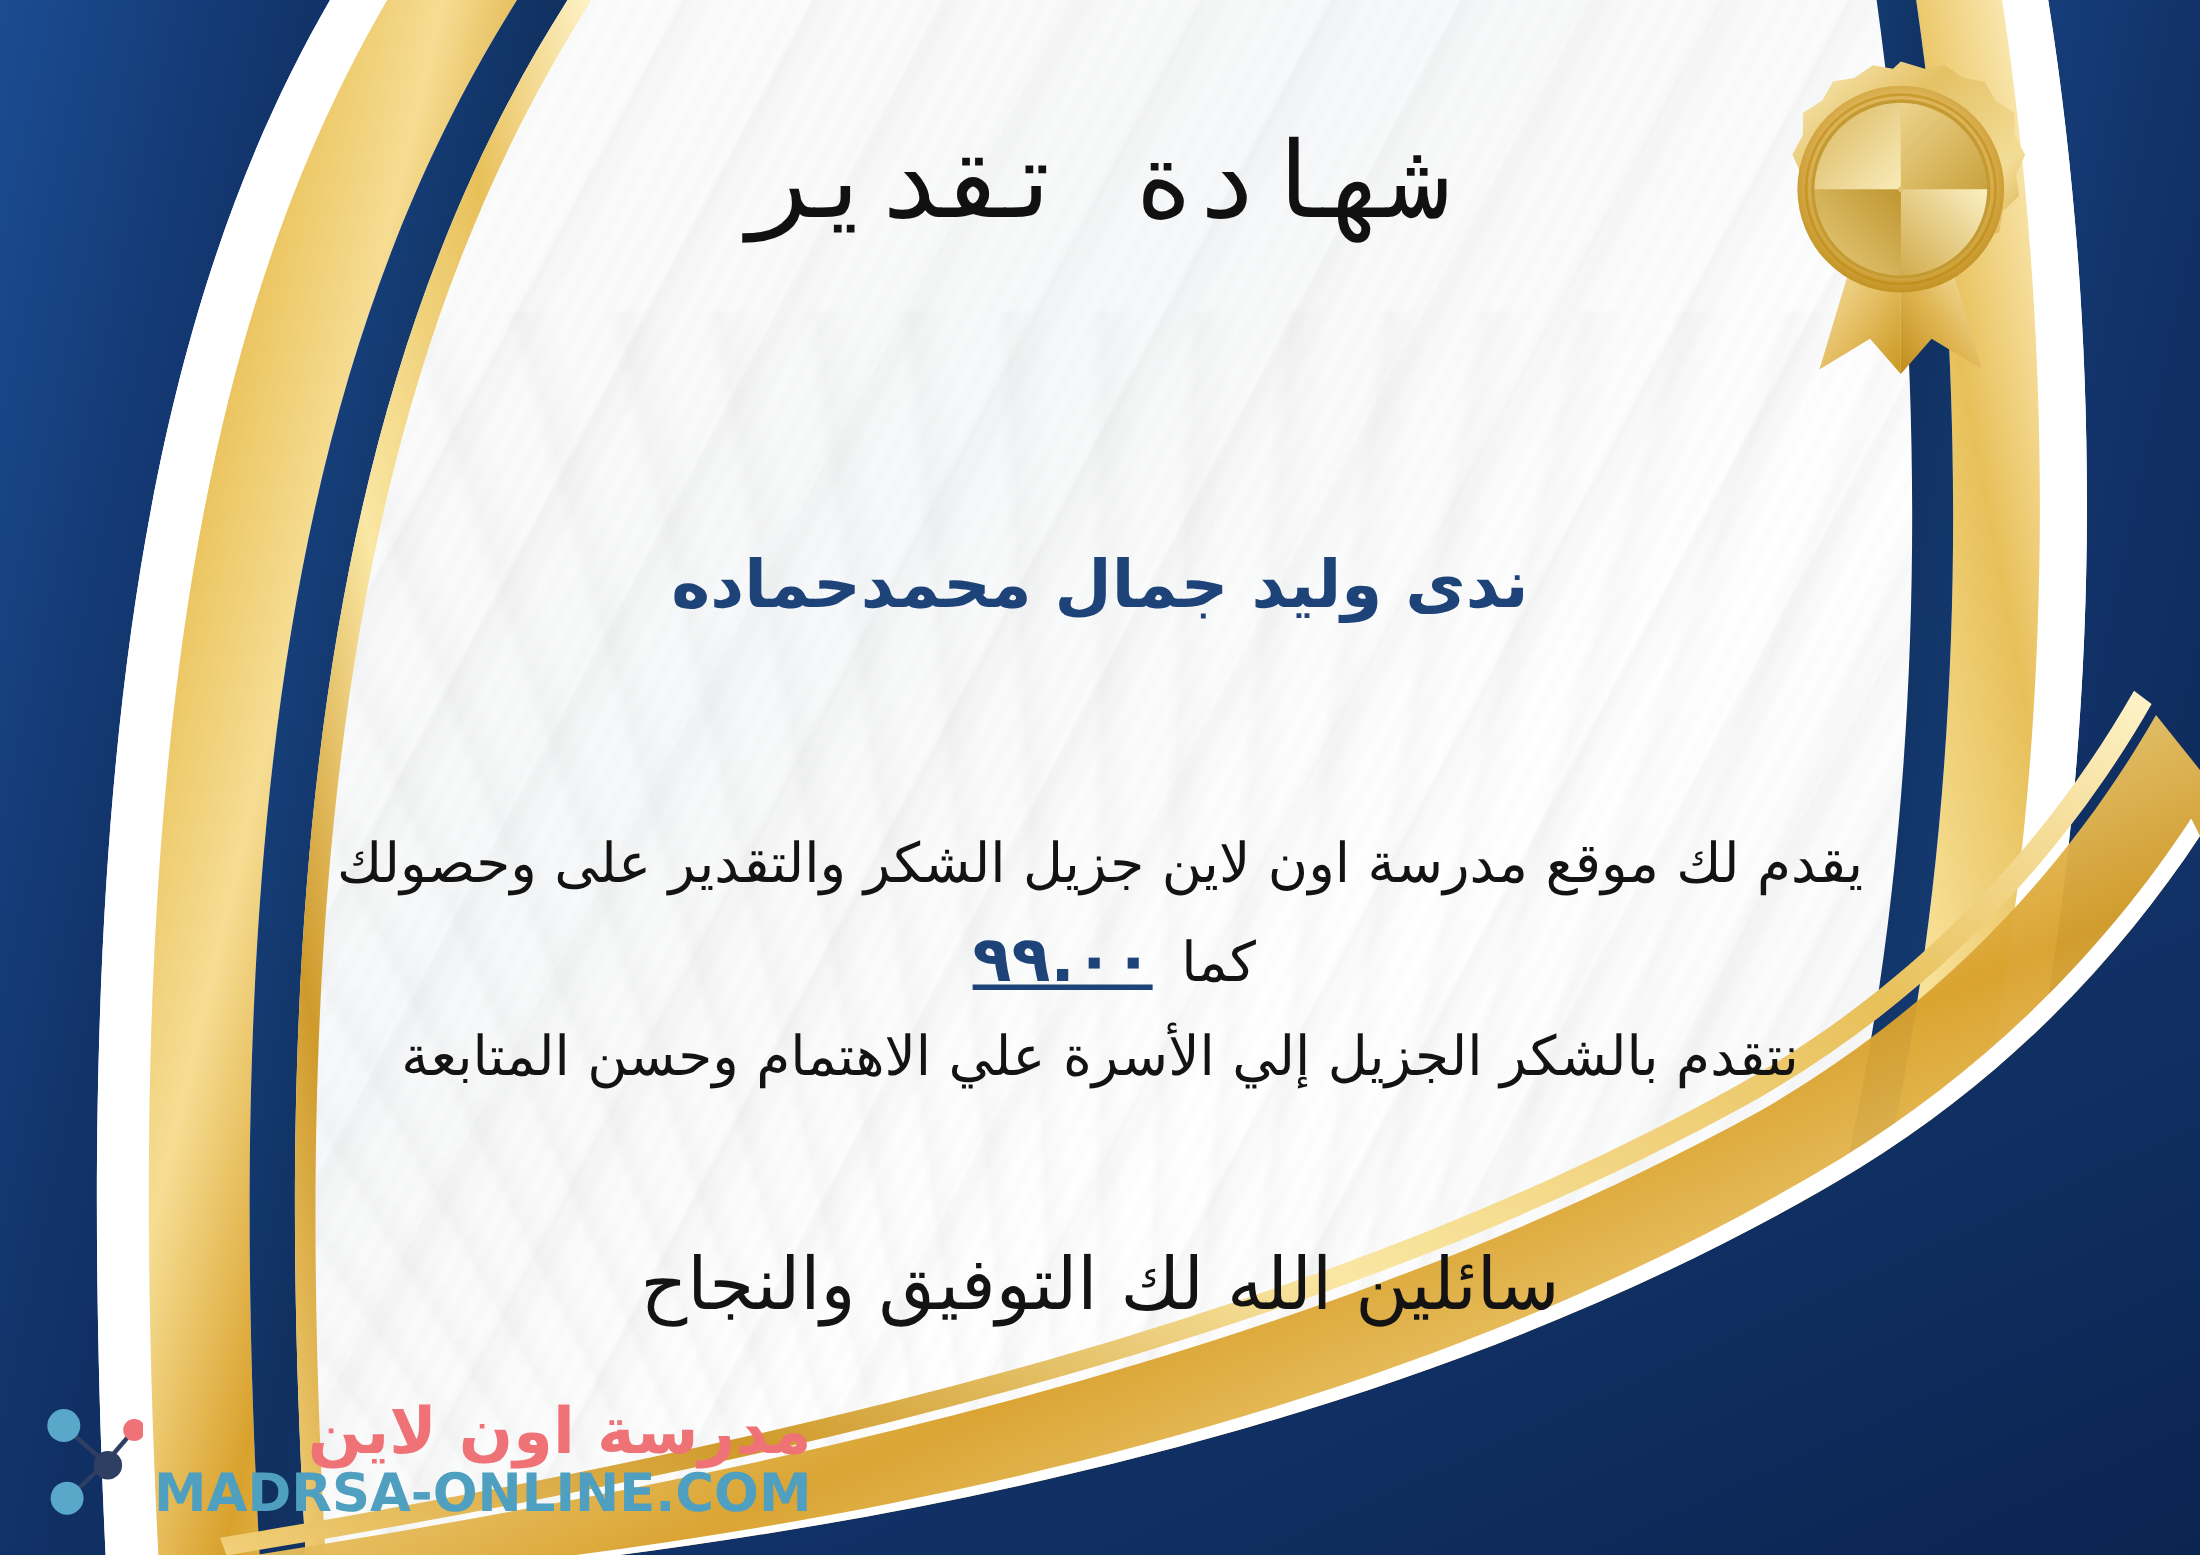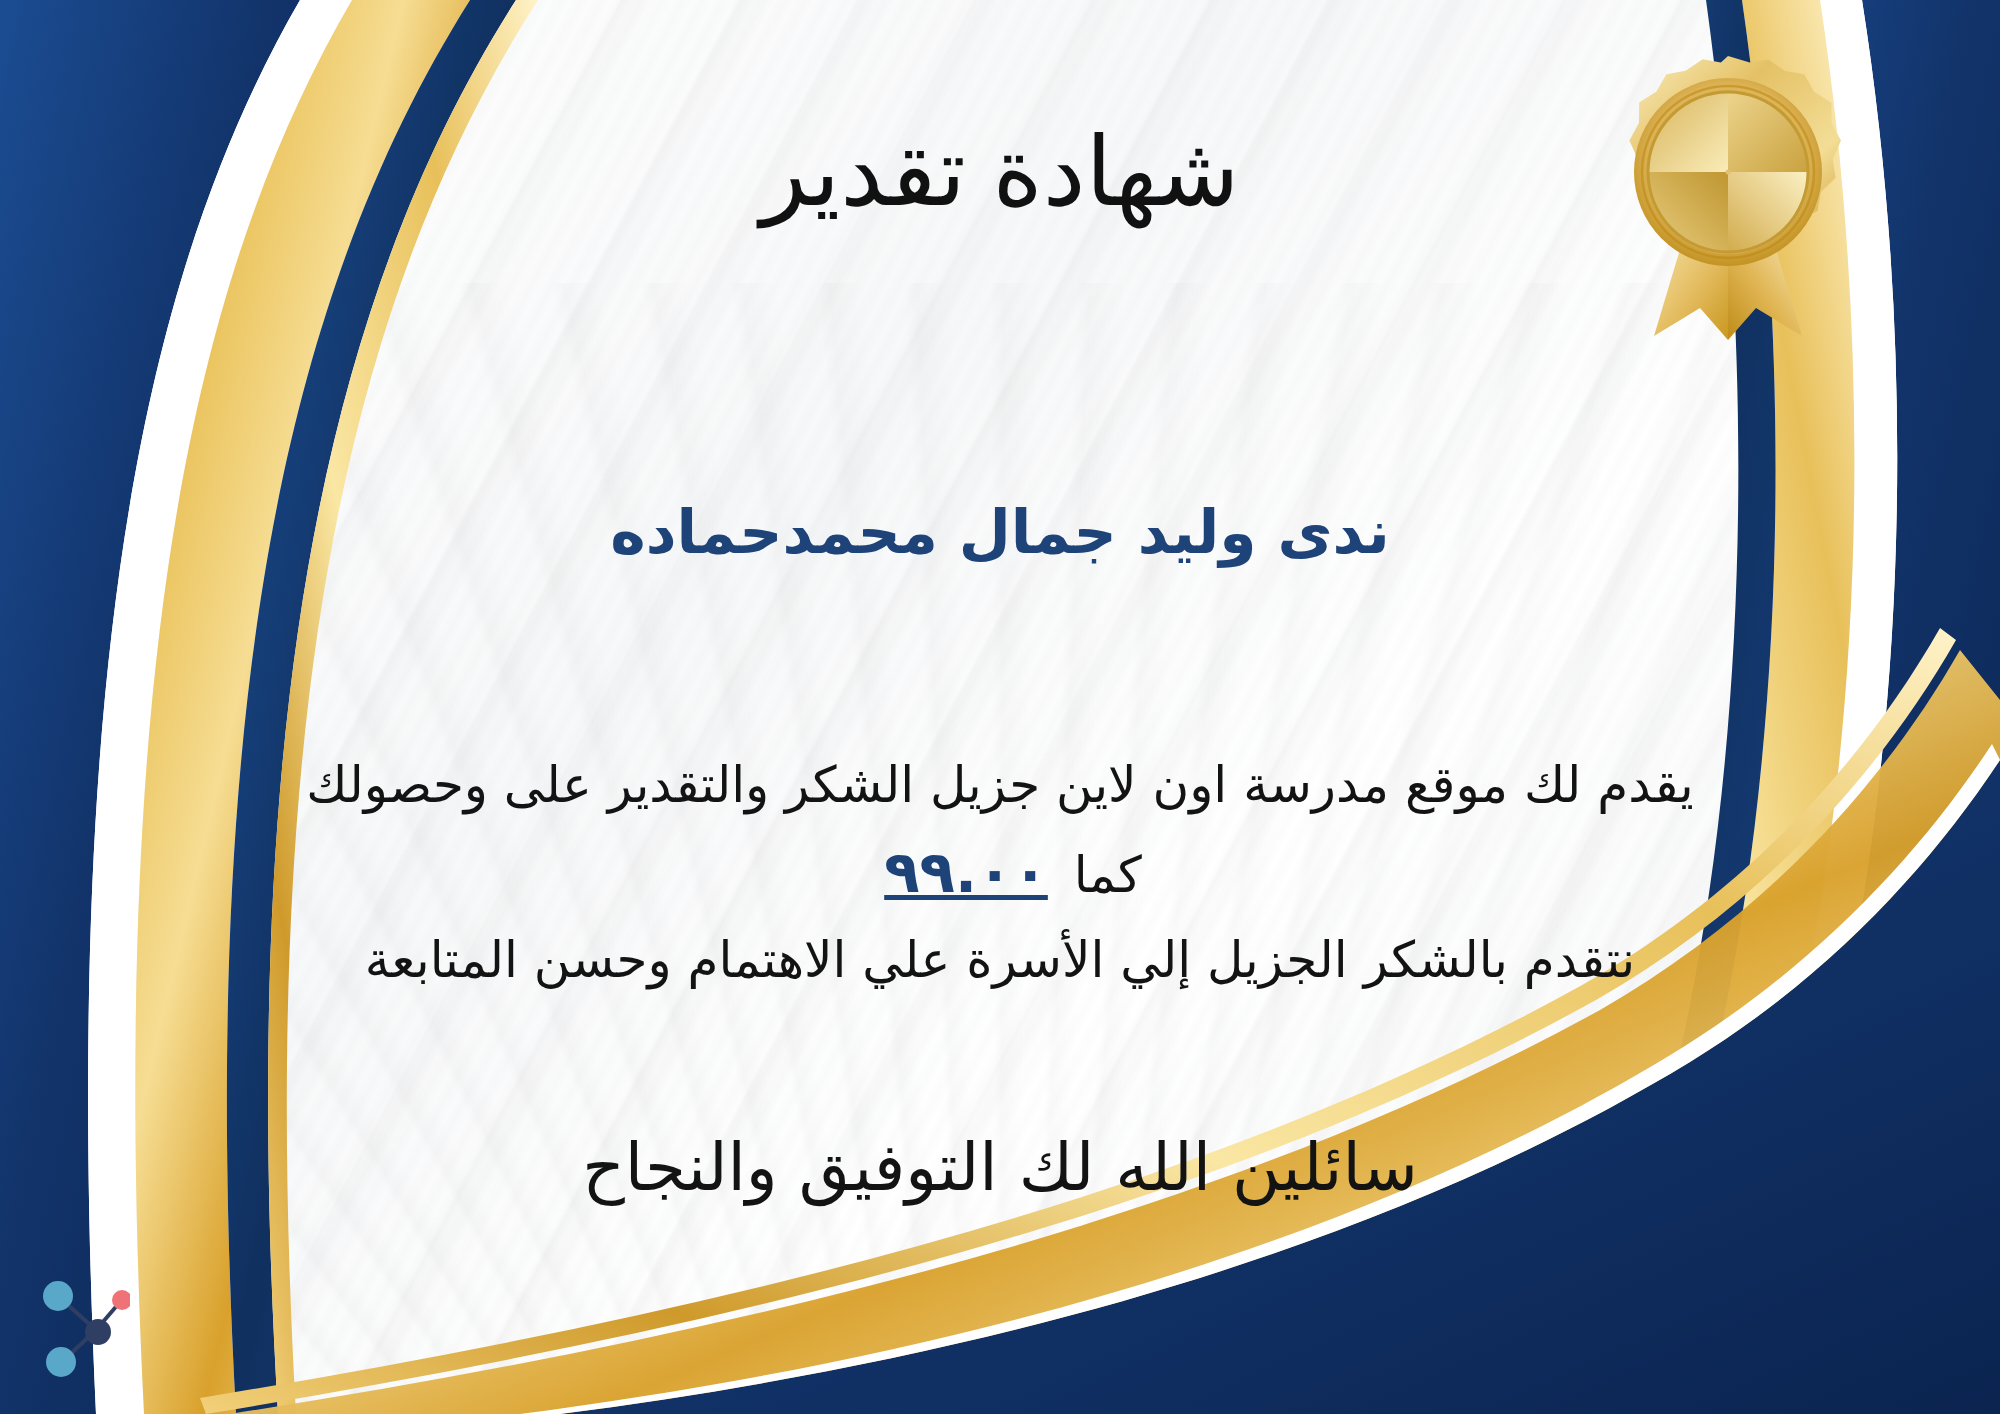--- a/index.html
+++ b/index.html
@@ -61,21 +61,21 @@
   .title{
     position:absolute;
     top:112px;
     left:0;
     right:0;
     font-size:96px;
     font-weight:400;
     color:#111111;
     letter-spacing:2px;
     line-height:1.25;
-    font-family:Liberation Sans, sans-serif;
+    font-family:Liberation Mono, monospace;
   }
 
   .student-name{
     position:absolute;
     top:532px;
     left:0;right:0;
     transform:translateY(-50%);
     font-size:60px;
     font-weight:700;
     color:#1d4379;
@@ -333,15 +333,19 @@
       <svg viewBox="0 0 96 110" xmlns="http://www.w3.org/2000/svg">
         <line x1="26" y1="26" x2="62" y2="58" stroke="#2f3f63" stroke-width="4"></line>
         <line x1="62" y1="58" x2="30" y2="88" stroke="#2f3f63" stroke-width="4"></line>
         <line x1="62" y1="58" x2="86" y2="30" stroke="#2f3f63" stroke-width="4"></line>
         <circle cx="24" cy="24" r="15" fill="#5aa8c9"></circle>
         <circle cx="64" cy="60" r="13" fill="#2f3f63"></circle>
         <circle cx="27" cy="90" r="15" fill="#5aa8c9"></circle>
         <circle cx="88" cy="28" r="10" fill="#ef7277"></circle>
       </svg>
     </div>
+    <div class="logo-text">
+      <div class="logo-ar">مدرسة اون لاين</div>
+      <div class="logo-en">MADRSA-ONLINE.COM</div>
+    </div>
   </div>
 
 </div>
 
 </body></html>

